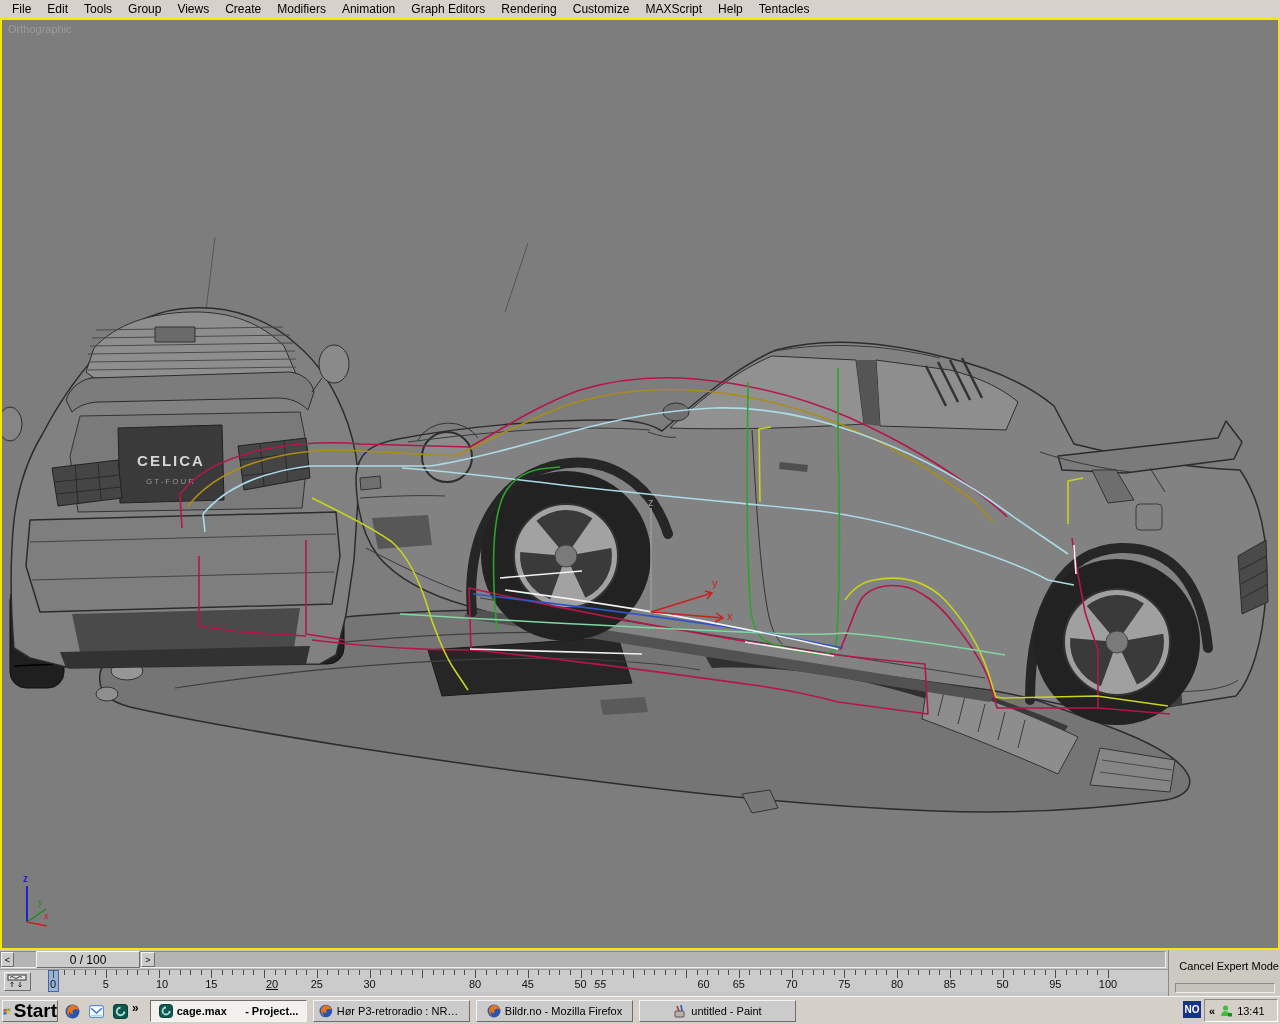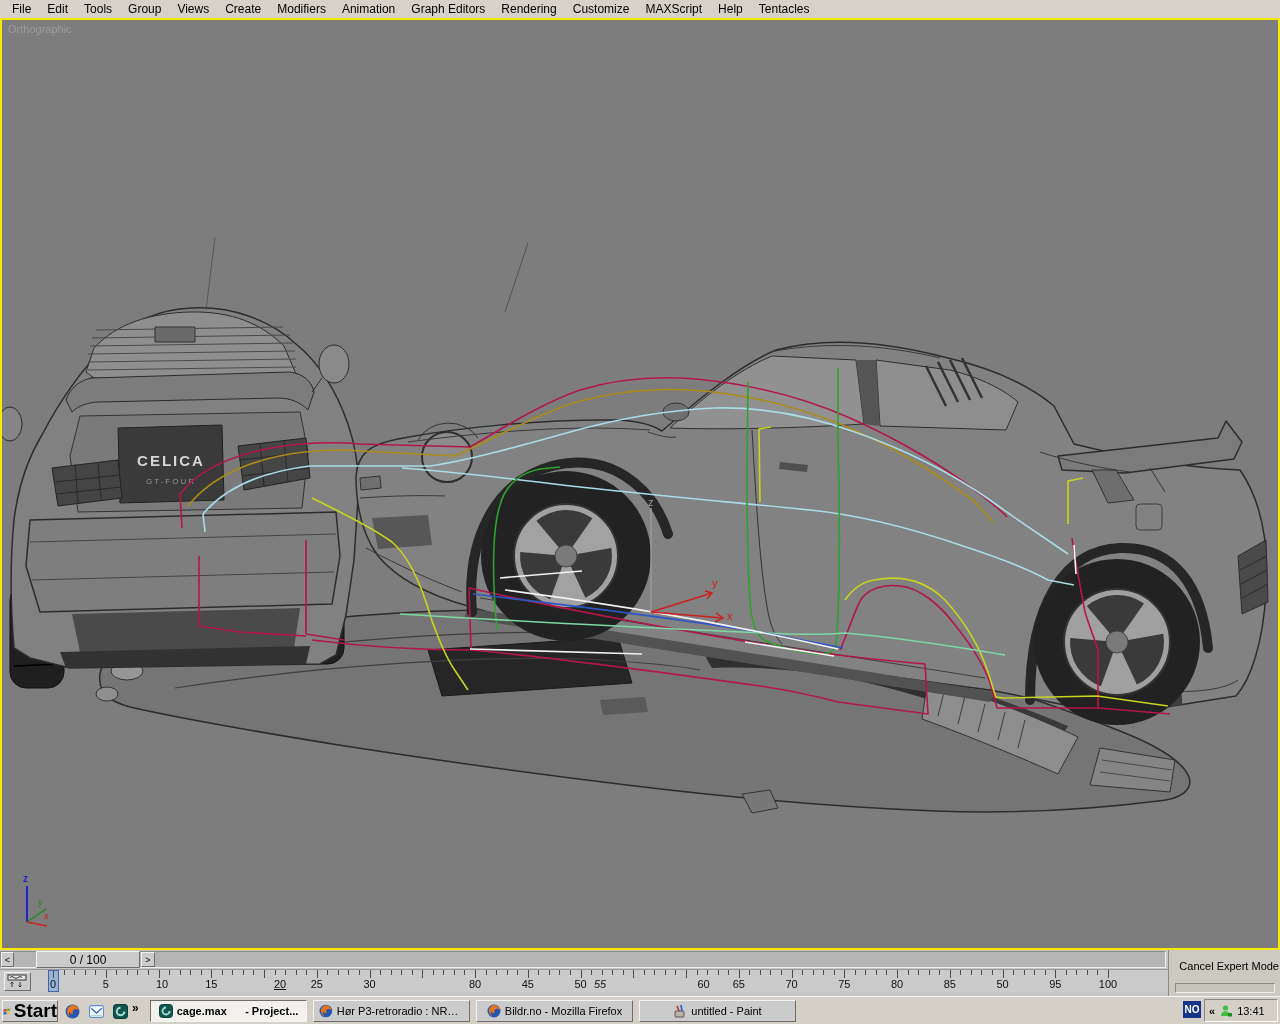--- a/index.html
+++ b/index.html
@@ -391,21 +391,21 @@
       <div class="tick" style="left: 1055.25px; height: 8px;"></div>
       <div class="tick" style="left: 1065.8px; height: 5px;"></div>
       <div class="tick" style="left: 1076.35px; height: 5px;"></div>
       <div class="tick" style="left: 1086.9px; height: 5px;"></div>
       <div class="tick" style="left: 1097.45px; height: 5px;"></div>
       <div class="tick" style="left: 1108px; height: 8px;"></div>
       <span class="tick-label" style="left: 53px;">0</span>
       <span class="tick-label" style="left: 105.75px;">5</span>
       <span class="tick-label" style="left: 162px;">10</span>
       <span class="tick-label" style="left: 211.25px;">15</span>
-      <span class="tick-label" style="left: 280px; text-decoration: underline;">20</span>
+      <span class="tick-label" style="left: 272px; text-decoration: underline;">20</span>
       <span class="tick-label" style="left: 316.75px;">25</span>
       <span class="tick-label" style="left: 369.5px;">30</span>
       <span class="tick-label" style="left: 415px; margin-top: 36px;">35</span>
       <span class="tick-label" style="left: 475px;">80</span>
       <span class="tick-label" style="left: 527.75px;">45</span>
       <span class="tick-label" style="left: 580.5px;">50</span>
       <span class="tick-label" style="left: 600px; font-style: italic;">55</span>
       <span class="tick-label" style="left: 686px; padding-left: 35px;">60</span>
       <span class="tick-label" style="left: 738.75px;">65</span>
       <span class="tick-label" style="left: 791.5px;">70</span>

